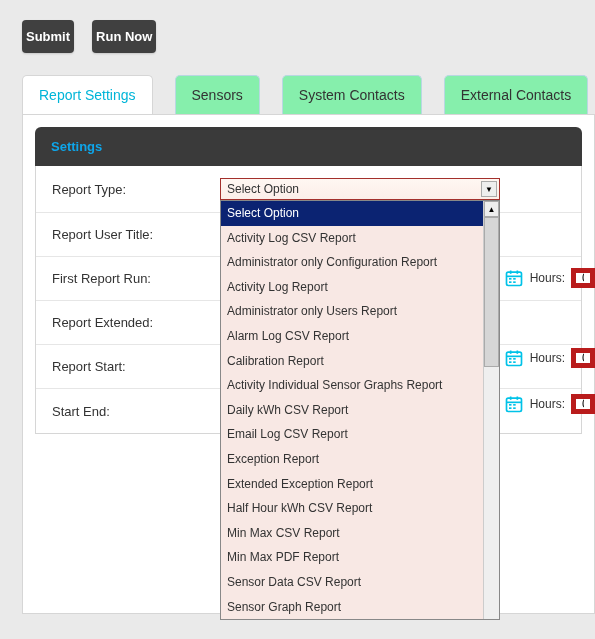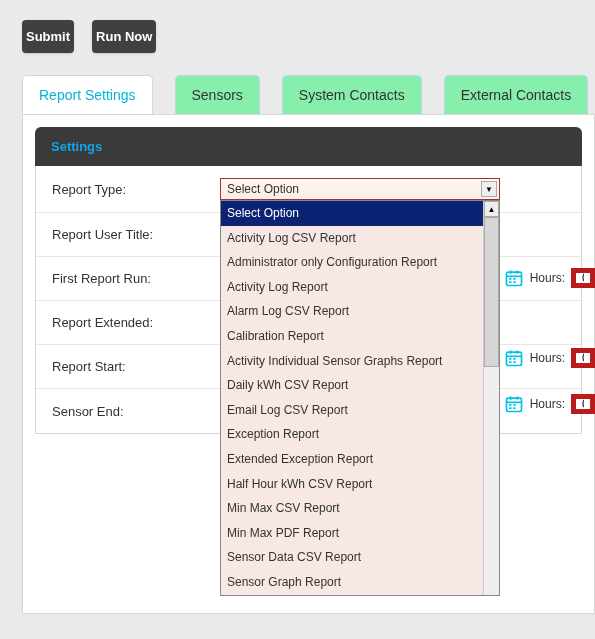--- a/index.html
+++ b/index.html
@@ -243,20 +243,21 @@
               <span>Select Option</span>
               <span class="select-arrow">▼</span>
             </div>
 
             <div class="dropdown">
               <div class="dropdown-list" id="dropdown-list">
                   <div class="dropdown-item selected">Select Option</div>
                   <div class="dropdown-item">Activity Log CSV Report</div>
                   <div class="dropdown-item">Administrator only Configuration Report</div>
                   <div class="dropdown-item">Activity Log Report</div>
+                  <div class="dropdown-item">Administrator only Users Report</div>
                   <div class="dropdown-item">Alarm Log CSV Report</div>
                   <div class="dropdown-item">Calibration Report</div>
                   <div class="dropdown-item">Activity Individual Sensor Graphs Report</div>
                   <div class="dropdown-item">Daily kWh CSV Report</div>
                   <div class="dropdown-item">Email Log CSV Report</div>
                   <div class="dropdown-item">Exception Report</div>
                   <div class="dropdown-item">Extended Exception Report</div>
                   <div class="dropdown-item">Half Hour kWh CSV Report</div>
                   <div class="dropdown-item">Min Max CSV Report</div>
                   <div class="dropdown-item">Min Max PDF Report</div>
@@ -289,21 +290,21 @@
           <div class="form-label">Report Extended:</div>
           <div class="form-control-slot"></div>
         </div>
 
         <div class="form-row">
           <div class="form-label">Report Start:</div>
           <div class="form-control-slot"></div>
         </div>
 
         <div class="form-row">
-          <div class="form-label">Sensor End:</div>
+          <div class="form-label">Start End:</div>
           <div class="form-control-slot"></div>
         </div>
 
       </div>
     </div>
   </div>
 
 </div>
 
 <div class="right-rail">

